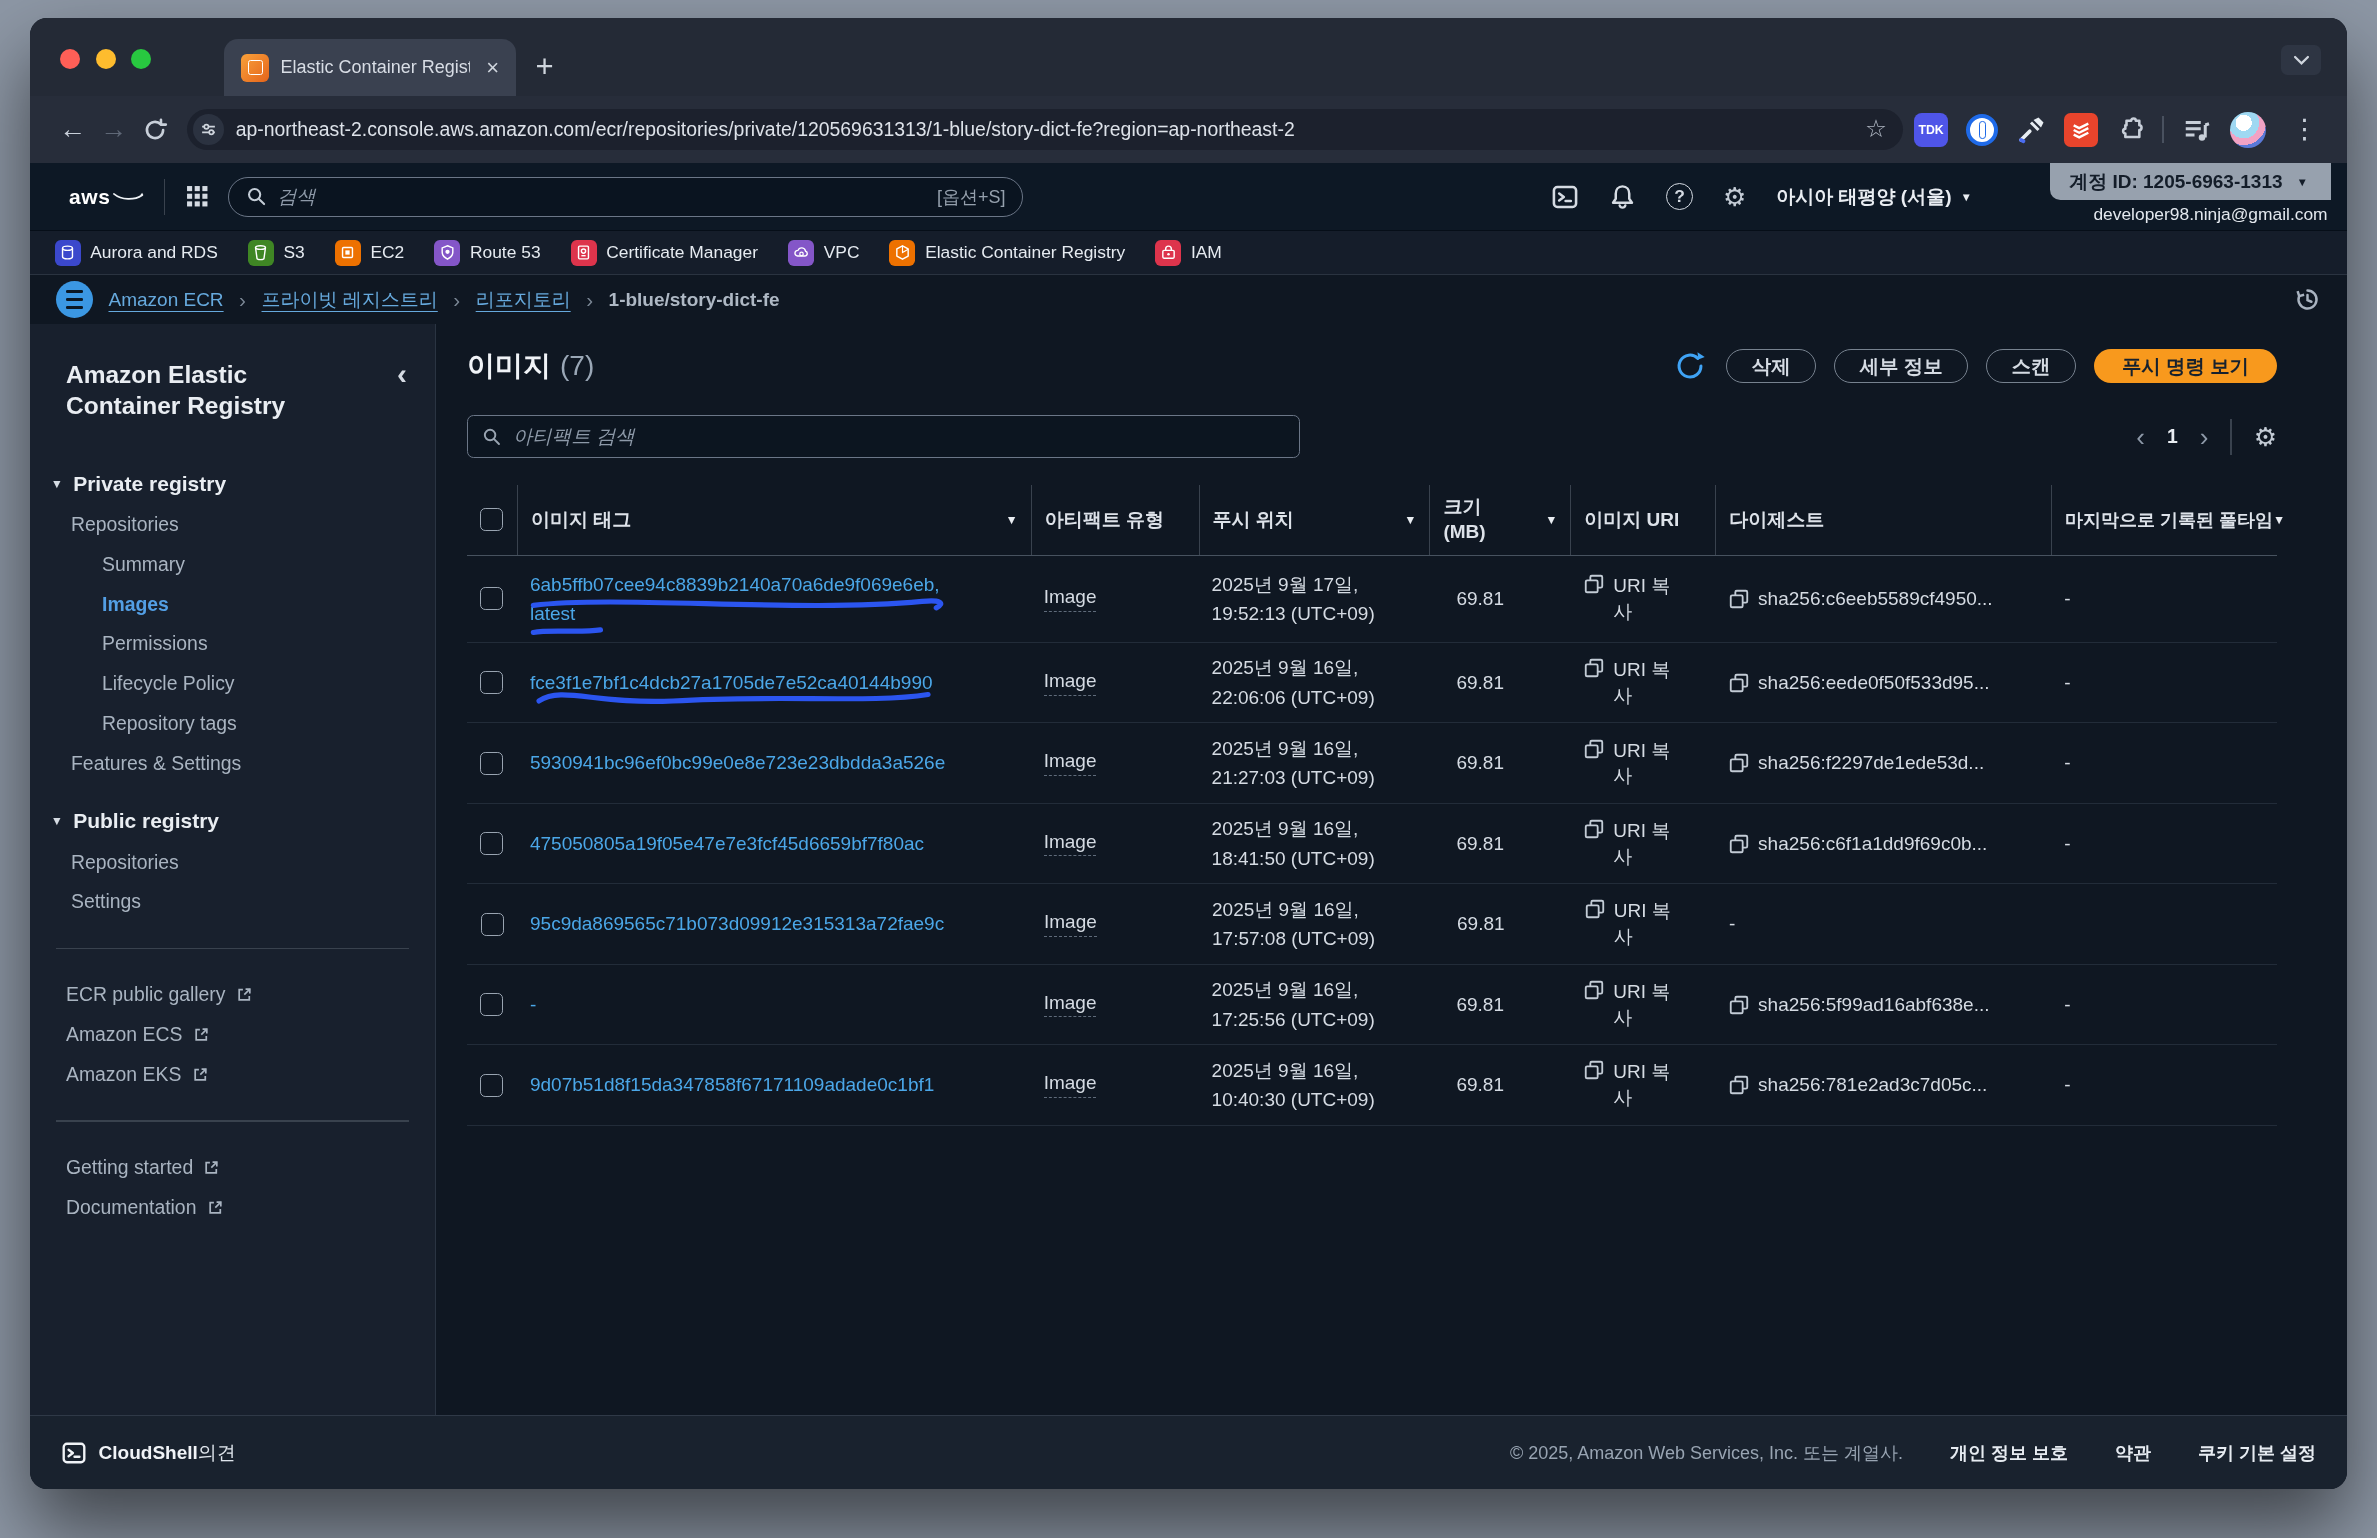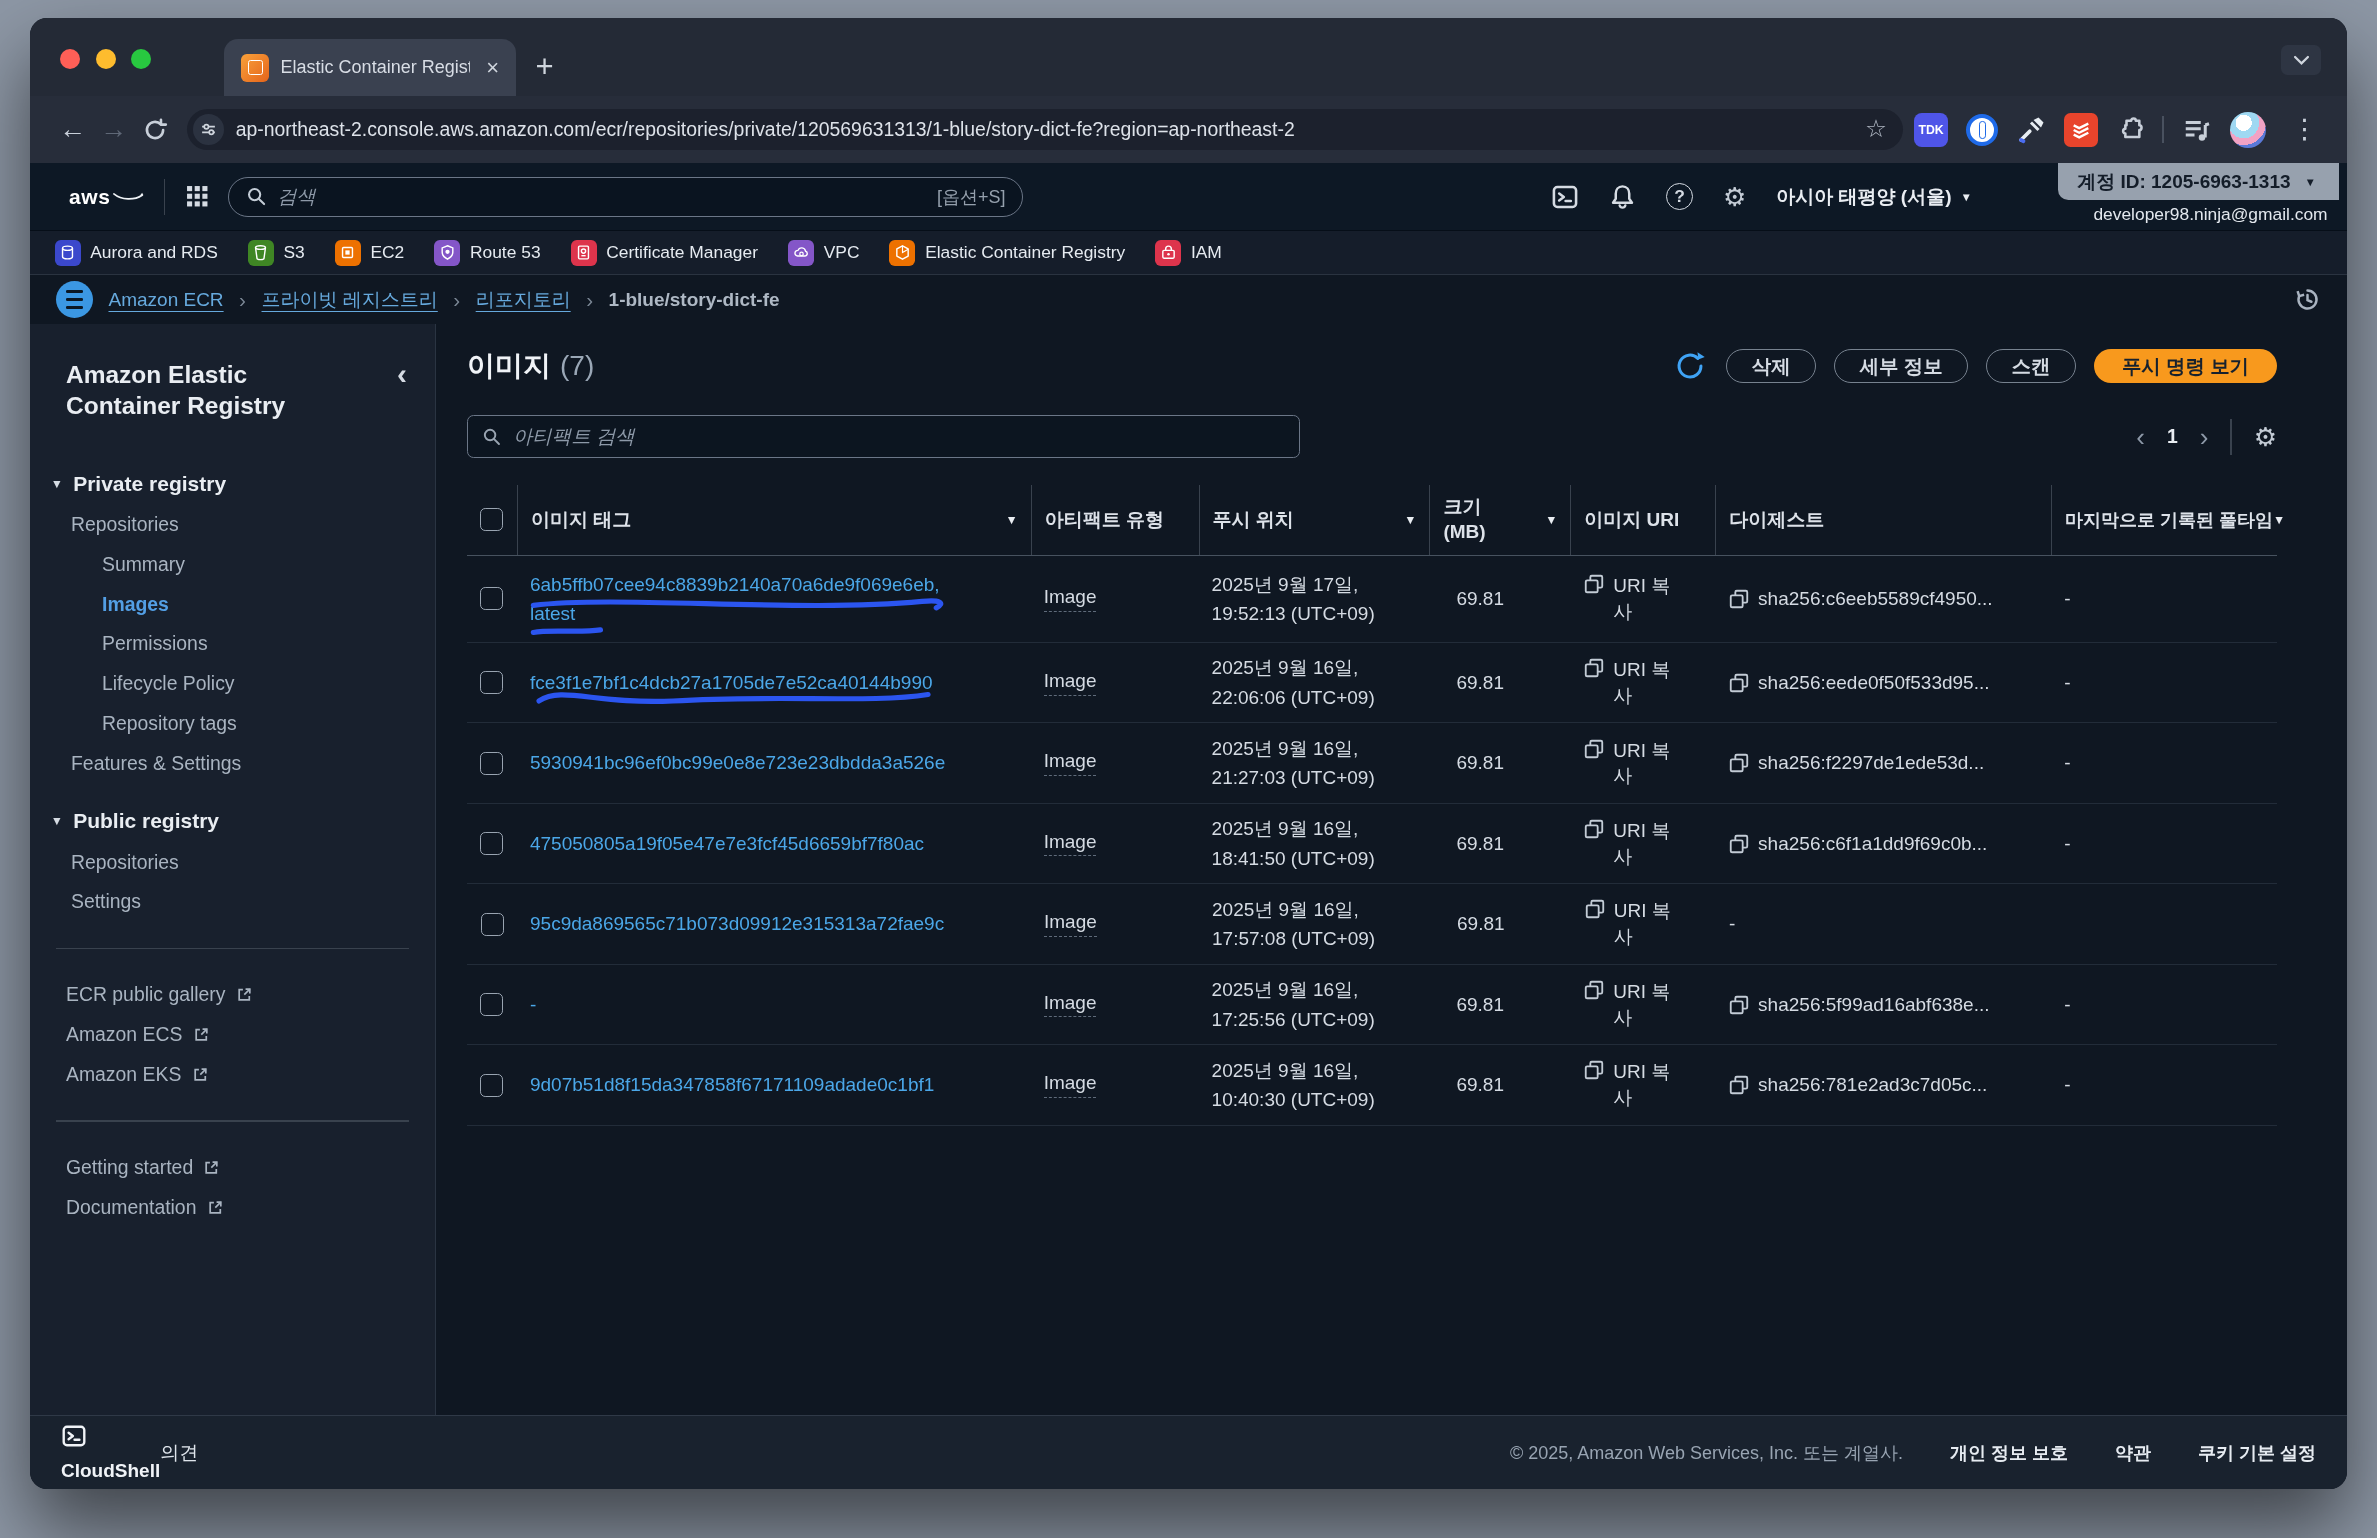--- a/index.html
+++ b/index.html
@@ -53,21 +53,21 @@
   .vsep { width: 1.3px; height: 36px; background: #39424e; }
   .aws-search { width: 795px; height: 40px; border: 1.3px solid #6b7687; border-radius: 20px; background: #0a1420;
     display: flex; align-items: center; gap: 10.3px; padding: 0 17px; }
   .aws-search input { flex: 1; background: transparent; border: none; outline: none; color: #b8c2cd; font-size: 19px;
     font-family: inherit; }
   .aws-search input::placeholder { color: #8d99a8; font-style: italic; }
   .kbd { color: #95a0ad; font-size: 18px; }
   .nav-right { margin-left: auto; display: flex; align-items: center; gap: 30px; padding-right: 375px; }
   .region { color: #e9edf2; font-size: 19px; font-weight: bold; display: flex; gap: 9px; align-items: center; }
   .region .dd { font-size: 11.6px; }
-  .account-chip { position: absolute; right: 8px; top: 0; height: 37px; background: #97a1ae; color: #141d29; font-weight: bold;
+  .account-chip { position: absolute; right: 16px; top: 0; height: 37px; background: #97a1ae; color: #141d29; font-weight: bold;
     font-size: 19px; display: flex; align-items: center; gap: 14px; padding: 0 23px 0 19.4px; border-radius: 0 0 0 10.3px; }
   .account-chip .dd { font-size: 11.6px; }
   .account-email { position: absolute; right: 19.4px; top: 41px; color: #e3e8ee; font-size: 17.4px; }
   
   .favbar { height: 44px; background: #151d2a; border-top: 1.3px solid #060e18; display: flex; align-items: center;
     padding: 0 24.5px; gap: 30px; flex: none; }
   .fav { display: flex; align-items: center; gap: 9.7px; color: #e6ebf1; font-size: 17.4px; }
   .fic { width: 26px; height: 26px; border-radius: 5.8px; display: flex; align-items: center; justify-content: center; flex: none; }
   .fc-rds { background:#3b48cc; } .fc-s3 { background:#3f8624; } .fc-ec2 { background:#ed7100; } .fc-r53 { background:#8456c8; }
   .fc-acm { background:#dd344c; } .fc-vpc { background:#8456c8; } .fc-ecr { background:#ed7100; } .fc-iam { background:#dd344c; }
@@ -139,21 +139,21 @@
   .dotted { border-bottom: 1.9px dashed #5f6b7a; padding-bottom: 2.6px; }
   .wraptext { line-height: 1.55; max-width: 200px; }
   .cpwrap { display: flex; align-items: flex-start; gap: 7.8px; }
   .uri-label { max-width: 68px; word-break: break-all; line-height: 1.35; cursor: pointer; }
   .digest-text { white-space: nowrap; overflow: hidden; }
   .anno { position: absolute; left: 6.5px; top: 0; pointer-events: none; }
   .relcell { position: relative; }
   
   .footer { height: 74px; background: #19222e; border-top: 1.3px solid #2f3947; display: flex; align-items: center;
     padding: 0 31px; flex: none; }
-  .cs { display: flex; gap: 11.6px; color: #f0f3f7; font-weight: bold; font-size: 19px; flex-direction: column; }
+  .cs { display: flex; align-items: center; gap: 11.6px; color: #f0f3f7; font-weight: bold; font-size: 19px; }
   .feedback { color: #dfe5ec; font-size: 19px; }
   .f-right { margin-left: auto; display: flex; align-items: center; gap: 47px; }
   .copyright { color: #98a4b2; font-size: 18px; }
   .f-link { color: #e6ebf1; font-size: 18px; font-weight: bold; cursor: pointer; }
   svg { display: block; }
 </style>
 </head>
 <body>
 
 <div class="window">

